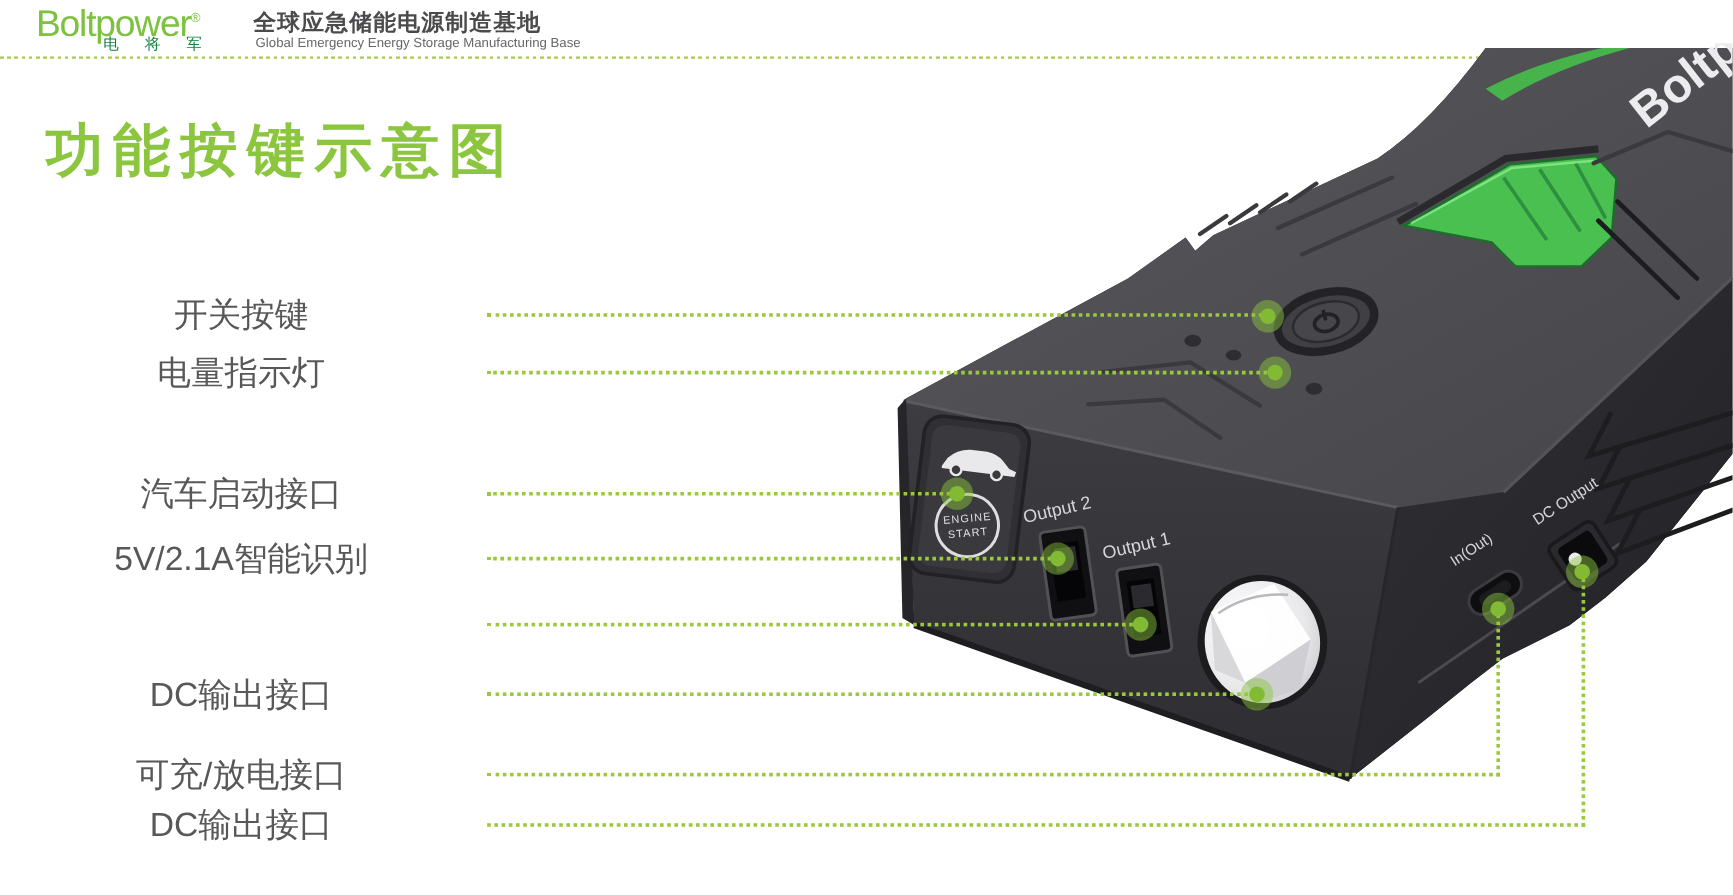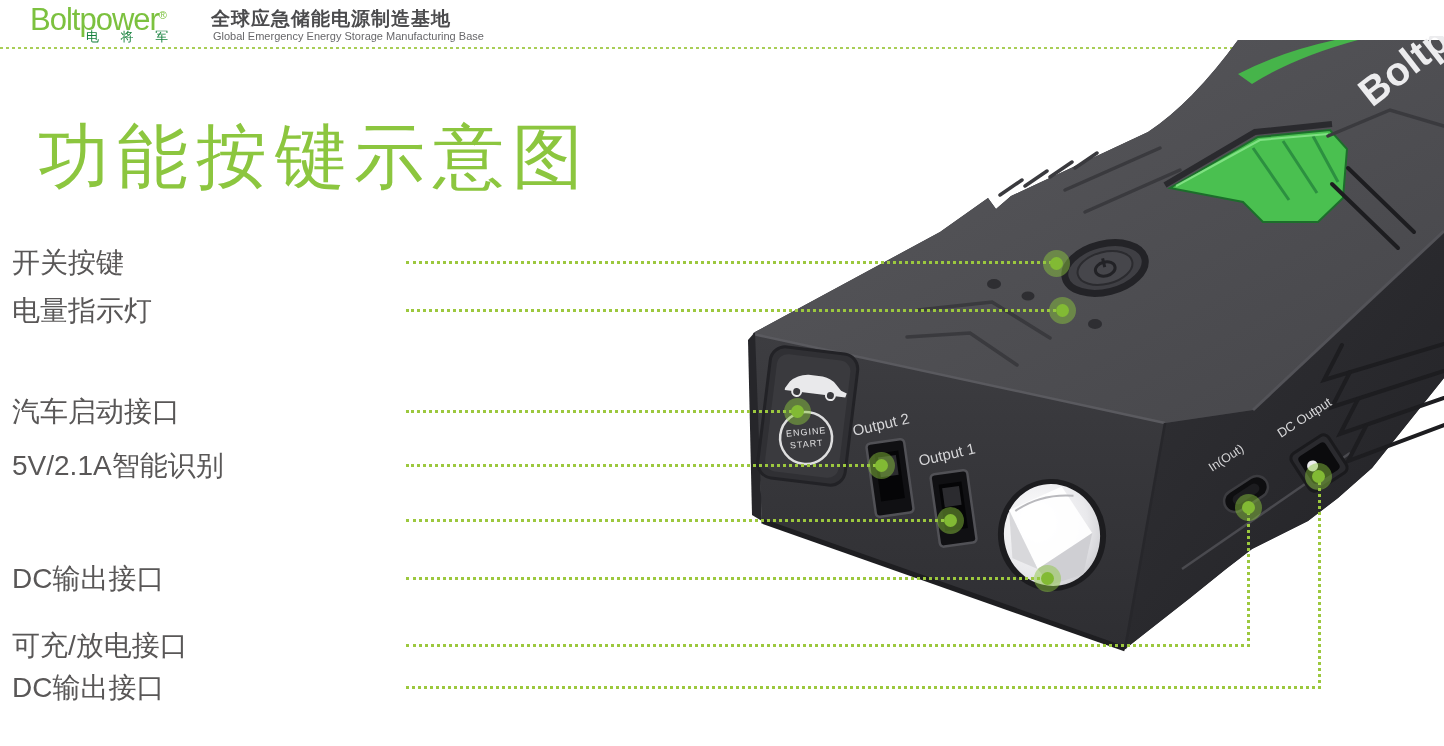--- a/index.html
+++ b/index.html
@@ -14,26 +14,26 @@
   .brand-word sup { font-size:11px; vertical-align:super; }
   .brand-cn { position:absolute; left:86px; top:28px; font-size:13px; font-weight:normal;
               color:#15803d; letter-spacing:9px; }
   .tag-cn { position:absolute; left:211px; top:6px; font-size:19px; font-weight:600;
             color:#4b4b4d; letter-spacing:1px; }
   .tag-en { position:absolute; left:213px; top:30px; font-size:11px; color:#67676a; }
   .hdr-rule { position:absolute; left:0; top:47px; width:1444px; height:2px;
               background:repeating-linear-gradient(90deg,#a9ce57 0 3px,transparent 3px 6px); }
 
   
-  .title { position:absolute; left:38px; top:110px; font-size:71px; font-weight:400;
+  .title { position:absolute; left:38px; top:94px; font-size:48px; font-weight:700;
            color:#8cc63f; letter-spacing:8px; }
 
   
   .co-label { position:absolute; left:0; width:402px; height:34px; line-height:34px;
-              text-align:left; font-size:28px; color:#595757; white-space:nowrap;padding-left:12px; }
+              text-align:center; font-size:28px; color:#595757; white-space:nowrap; }
 
   
   .lead-h { position:absolute; height:0; border-top:3px dotted #9cc83e; z-index:4; }
   .lead-v { position:absolute; width:0; border-left:3px dotted #9cc83e; z-index:4; }
   .dot { position:absolute; width:27px; height:27px; border-radius:50%;
          background:rgba(141,198,63,.48); z-index:5; }
   .dot::after { content:""; position:absolute; left:7px; top:7px; width:13px; height:13px;
                 border-radius:50%; background:#82ba34; }
 
   .device-svg { position:absolute; left:720px; top:36px; z-index:1; }

